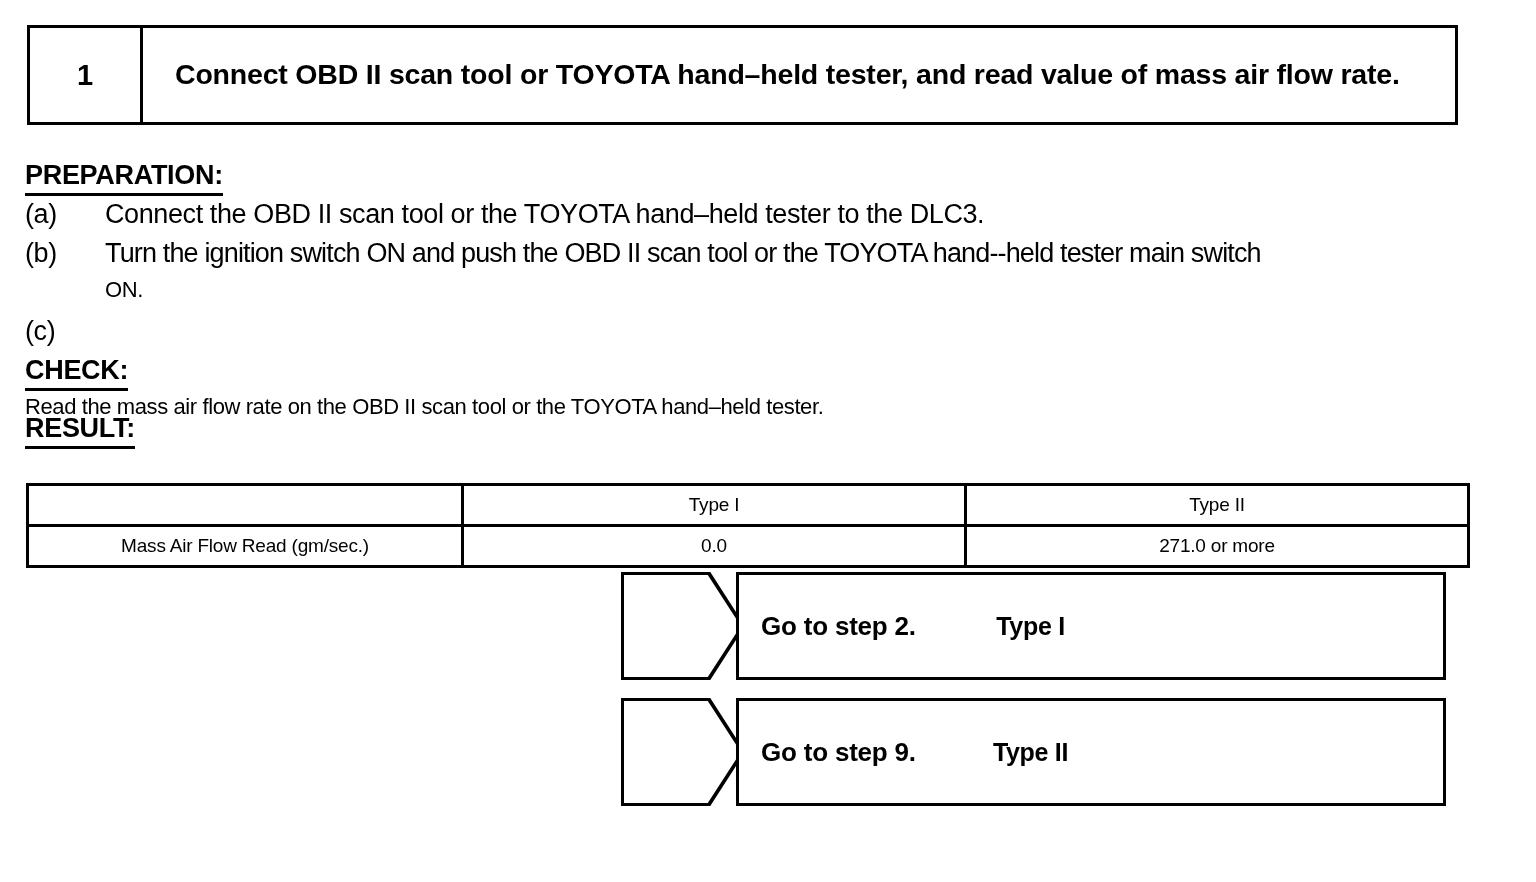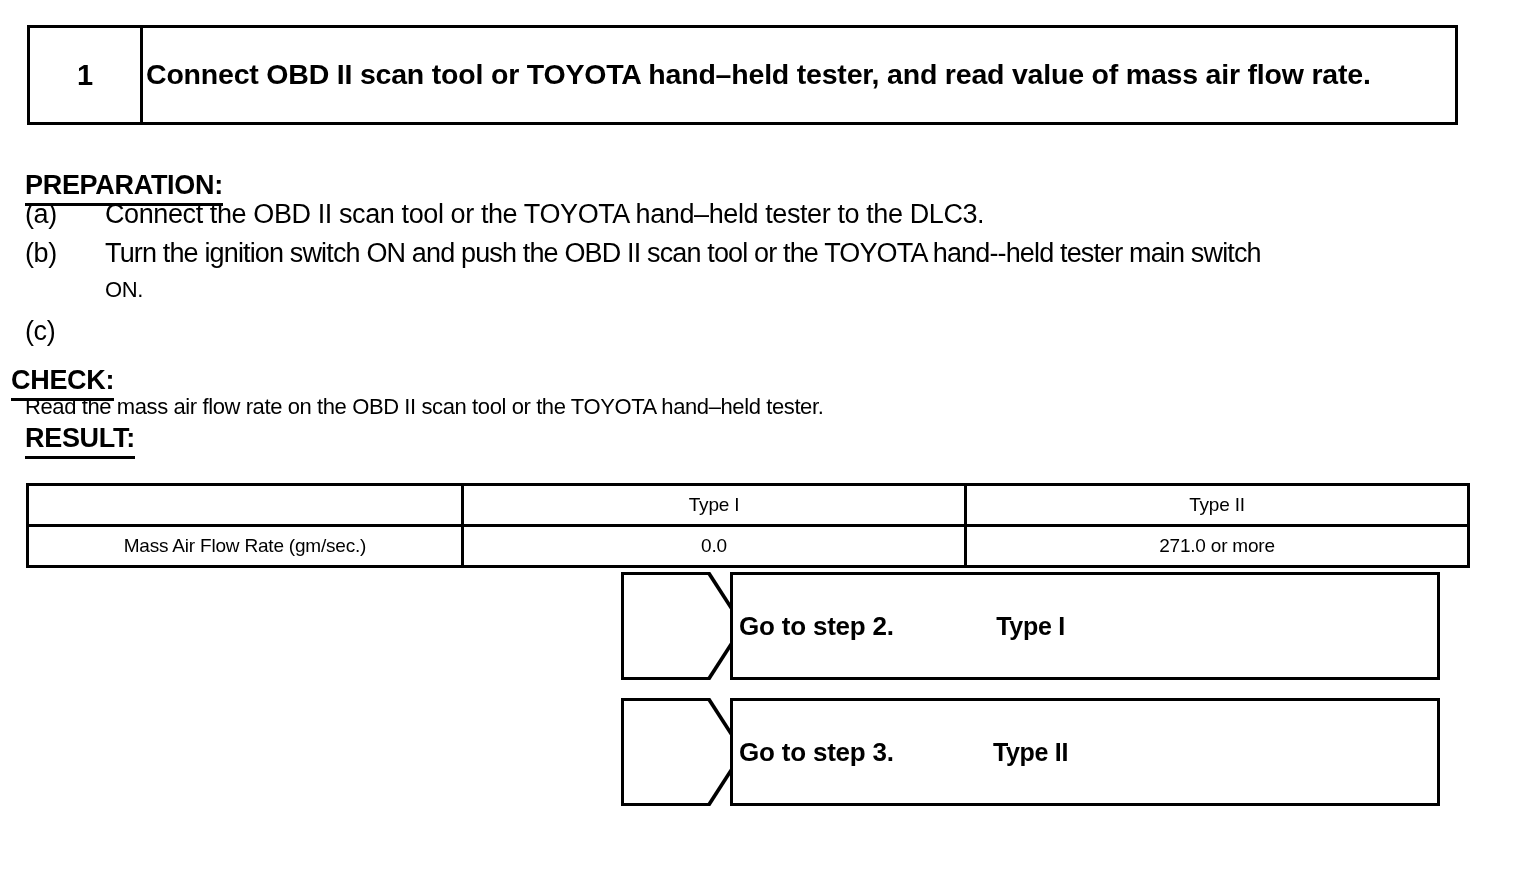--- a/index.html
+++ b/index.html
@@ -40,41 +40,40 @@
   }
   .step-number {
     font-size: 29px;
     font-weight: bold;
     letter-spacing: 0px;
   }
   .step-text-cell {
     flex: 1 1 auto;
     display: flex;
     align-items: center;
-    padding: 0 14px 0 3px;
+    padding: 0 14px 0 32px;
     box-sizing: border-box;
   }
   .step-text {
     font-size: 28.5px;
     font-weight: bold;
     line-height: 1.26;
     letter-spacing: -0.2px;
   }
 
   
   .section-heading {
     position: absolute;
     font-size: 27px;
     font-weight: bold;
     letter-spacing: -0.3px;
     padding-bottom: 2px;
     border-bottom: 3px solid #000;
     display: inline-block;
     white-space: nowrap;
-    margin-top: 10px;
   }
 
   
   .body-line {
     position: absolute;
     font-size: 22px;
     letter-spacing: -0.4px;
     white-space: nowrap;
   }
   .list-row {
@@ -155,29 +154,29 @@
     display: flex;
     align-items: center;
     justify-content: center;
     font-size: 25px;
     font-weight: bold;
     letter-spacing: -0.3px;
     z-index: 2;
   }
   .branch-box {
     position: absolute;
-    left: 109px;
+    left: 115px;
     top: 0;
     width: 710px;
     height: 108px;
     border: 3px solid #000;
     box-sizing: border-box;
     display: flex;
     align-items: center;
-    padding-left: 6px;
+    padding-left: 22px;
     background: #fff;
   }
   .branch-box-label {
     font-size: 26px;
     font-weight: bold;
     letter-spacing: -0.2px;
   }
 </style>
 </head>
 <body>
@@ -201,34 +200,34 @@
 <div class="list-row" style="left:25px; top:238px;">
   <span class="list-marker">(b)</span>
   <span class="list-text tight">Turn the ignition switch ON and push the OBD II scan tool or the TOYOTA hand--held tester main switch</span>
 </div>
 <div class="body-line" style="left:105px; top:277px;">ON.</div>
 
 <div class="list-row" style="left:25px; top:316px;">
   <span class="list-marker">(c)</span>
 </div>
 
-<div class="section-heading" style="left:11px; top:355px;">CHECK:</div>
+<div class="section-heading" style="left:25px; top:355px;">CHECK:</div>
 <div class="body-line" style="left:25px; top:394px;">Read the mass air flow rate on the OBD II scan tool or the TOYOTA hand–held tester.</div>
 
 <div class="section-heading" style="left:25px; top:413px;">RESULT:</div>
 
 <table class="result-table">
   <tbody>
     <tr>
       <td class="col-label blank-cell"></td>
       <td class="col-type1">Type I</td>
       <td class="col-type2">Type II</td>
     </tr>
     <tr>
-      <td class="col-label">Mass Air Flow Rate (gm/sec.)</td>
+      <td class="col-label">Mass Air Flow Read (gm/sec.)</td>
       <td class="col-type1">0.0</td>
       <td class="col-type2">271.0 or more</td>
     </tr>
   </tbody>
 </table>
 
 <div class="branch" style="top:572px;">
   <div class="branch-tag">
     <div class="branch-tag-inner"></div>
   </div>
@@ -237,15 +236,15 @@
     <span class="branch-box-label">Go to step 2.</span>
   </div>
 </div>
 
 <div class="branch" style="top:698px;">
   <div class="branch-tag">
     <div class="branch-tag-inner"></div>
   </div>
   <div class="branch-tag-label">Type II</div>
   <div class="branch-box">
-    <span class="branch-box-label">Go to step 3.</span>
+    <span class="branch-box-label">Go to step 9.</span>
   </div>
 </div>
 
 </body></html>

